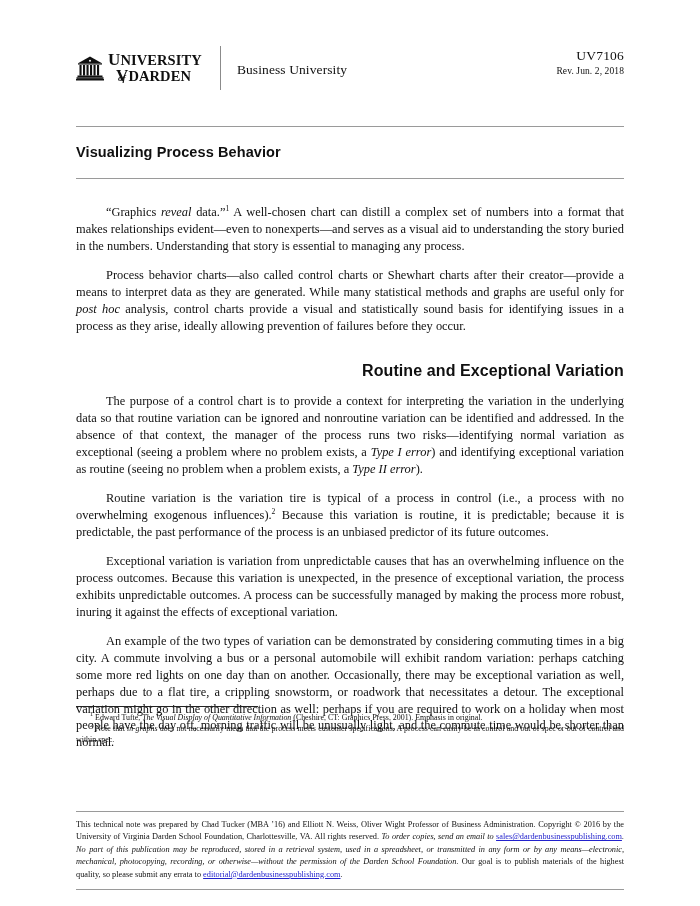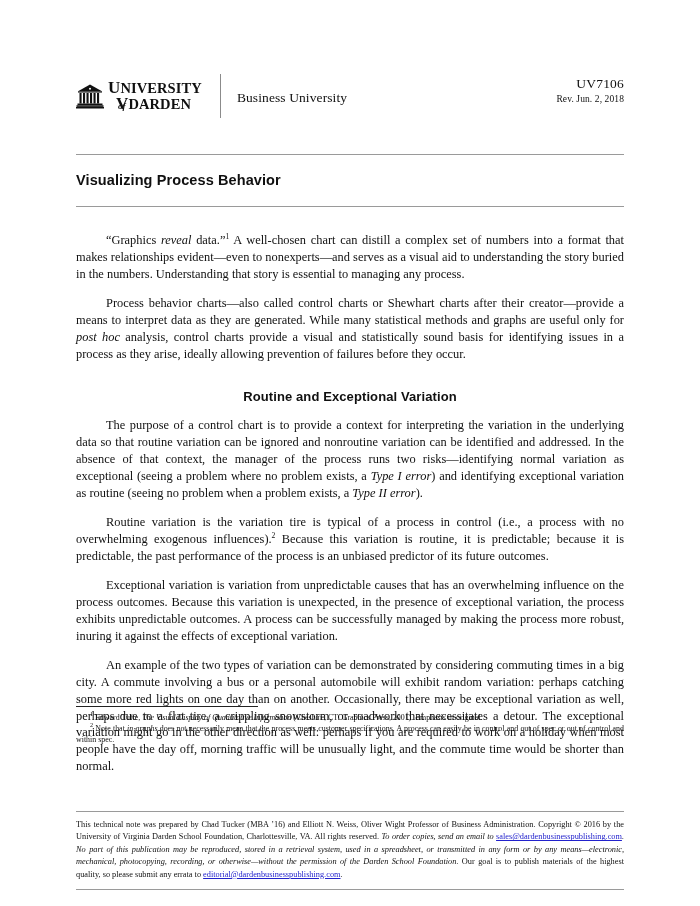--- a/index.html
+++ b/index.html
@@ -28,21 +28,21 @@
     left: 76px;
     top: 0;
     width: 548px;
   }
 
   
   .masthead {
     display: flex;
     align-items: flex-start;
     justify-content: space-between;
-    padding-top: 74px;
+    padding-top: 46px;
   }
   .brand {
     display: flex;
     align-items: center;
   }
   .uva-lockup {
     display: flex;
     align-items: center;
     gap: 4px;
   }
@@ -143,23 +143,23 @@
     text-align: justify;
   }
   p.para {
     margin: 0 0 12.5px 0;
     text-indent: 30px;
   }
   p.para:last-child { margin-bottom: 0; }
   .sec-head {
     font-family: "Liberation Sans", sans-serif;
     font-weight: 700;
-    font-size: 13px;
+    font-size: 16px;
     margin: 25px 0 12px 0;
-    text-align: center;
+    text-align: right;
     letter-spacing: 0.1px;
   }
   i, .ital { font-style: italic; }
   sup.fn {
     font-size: 7.6px;
     vertical-align: super;
     line-height: 0;
   }
 
   

